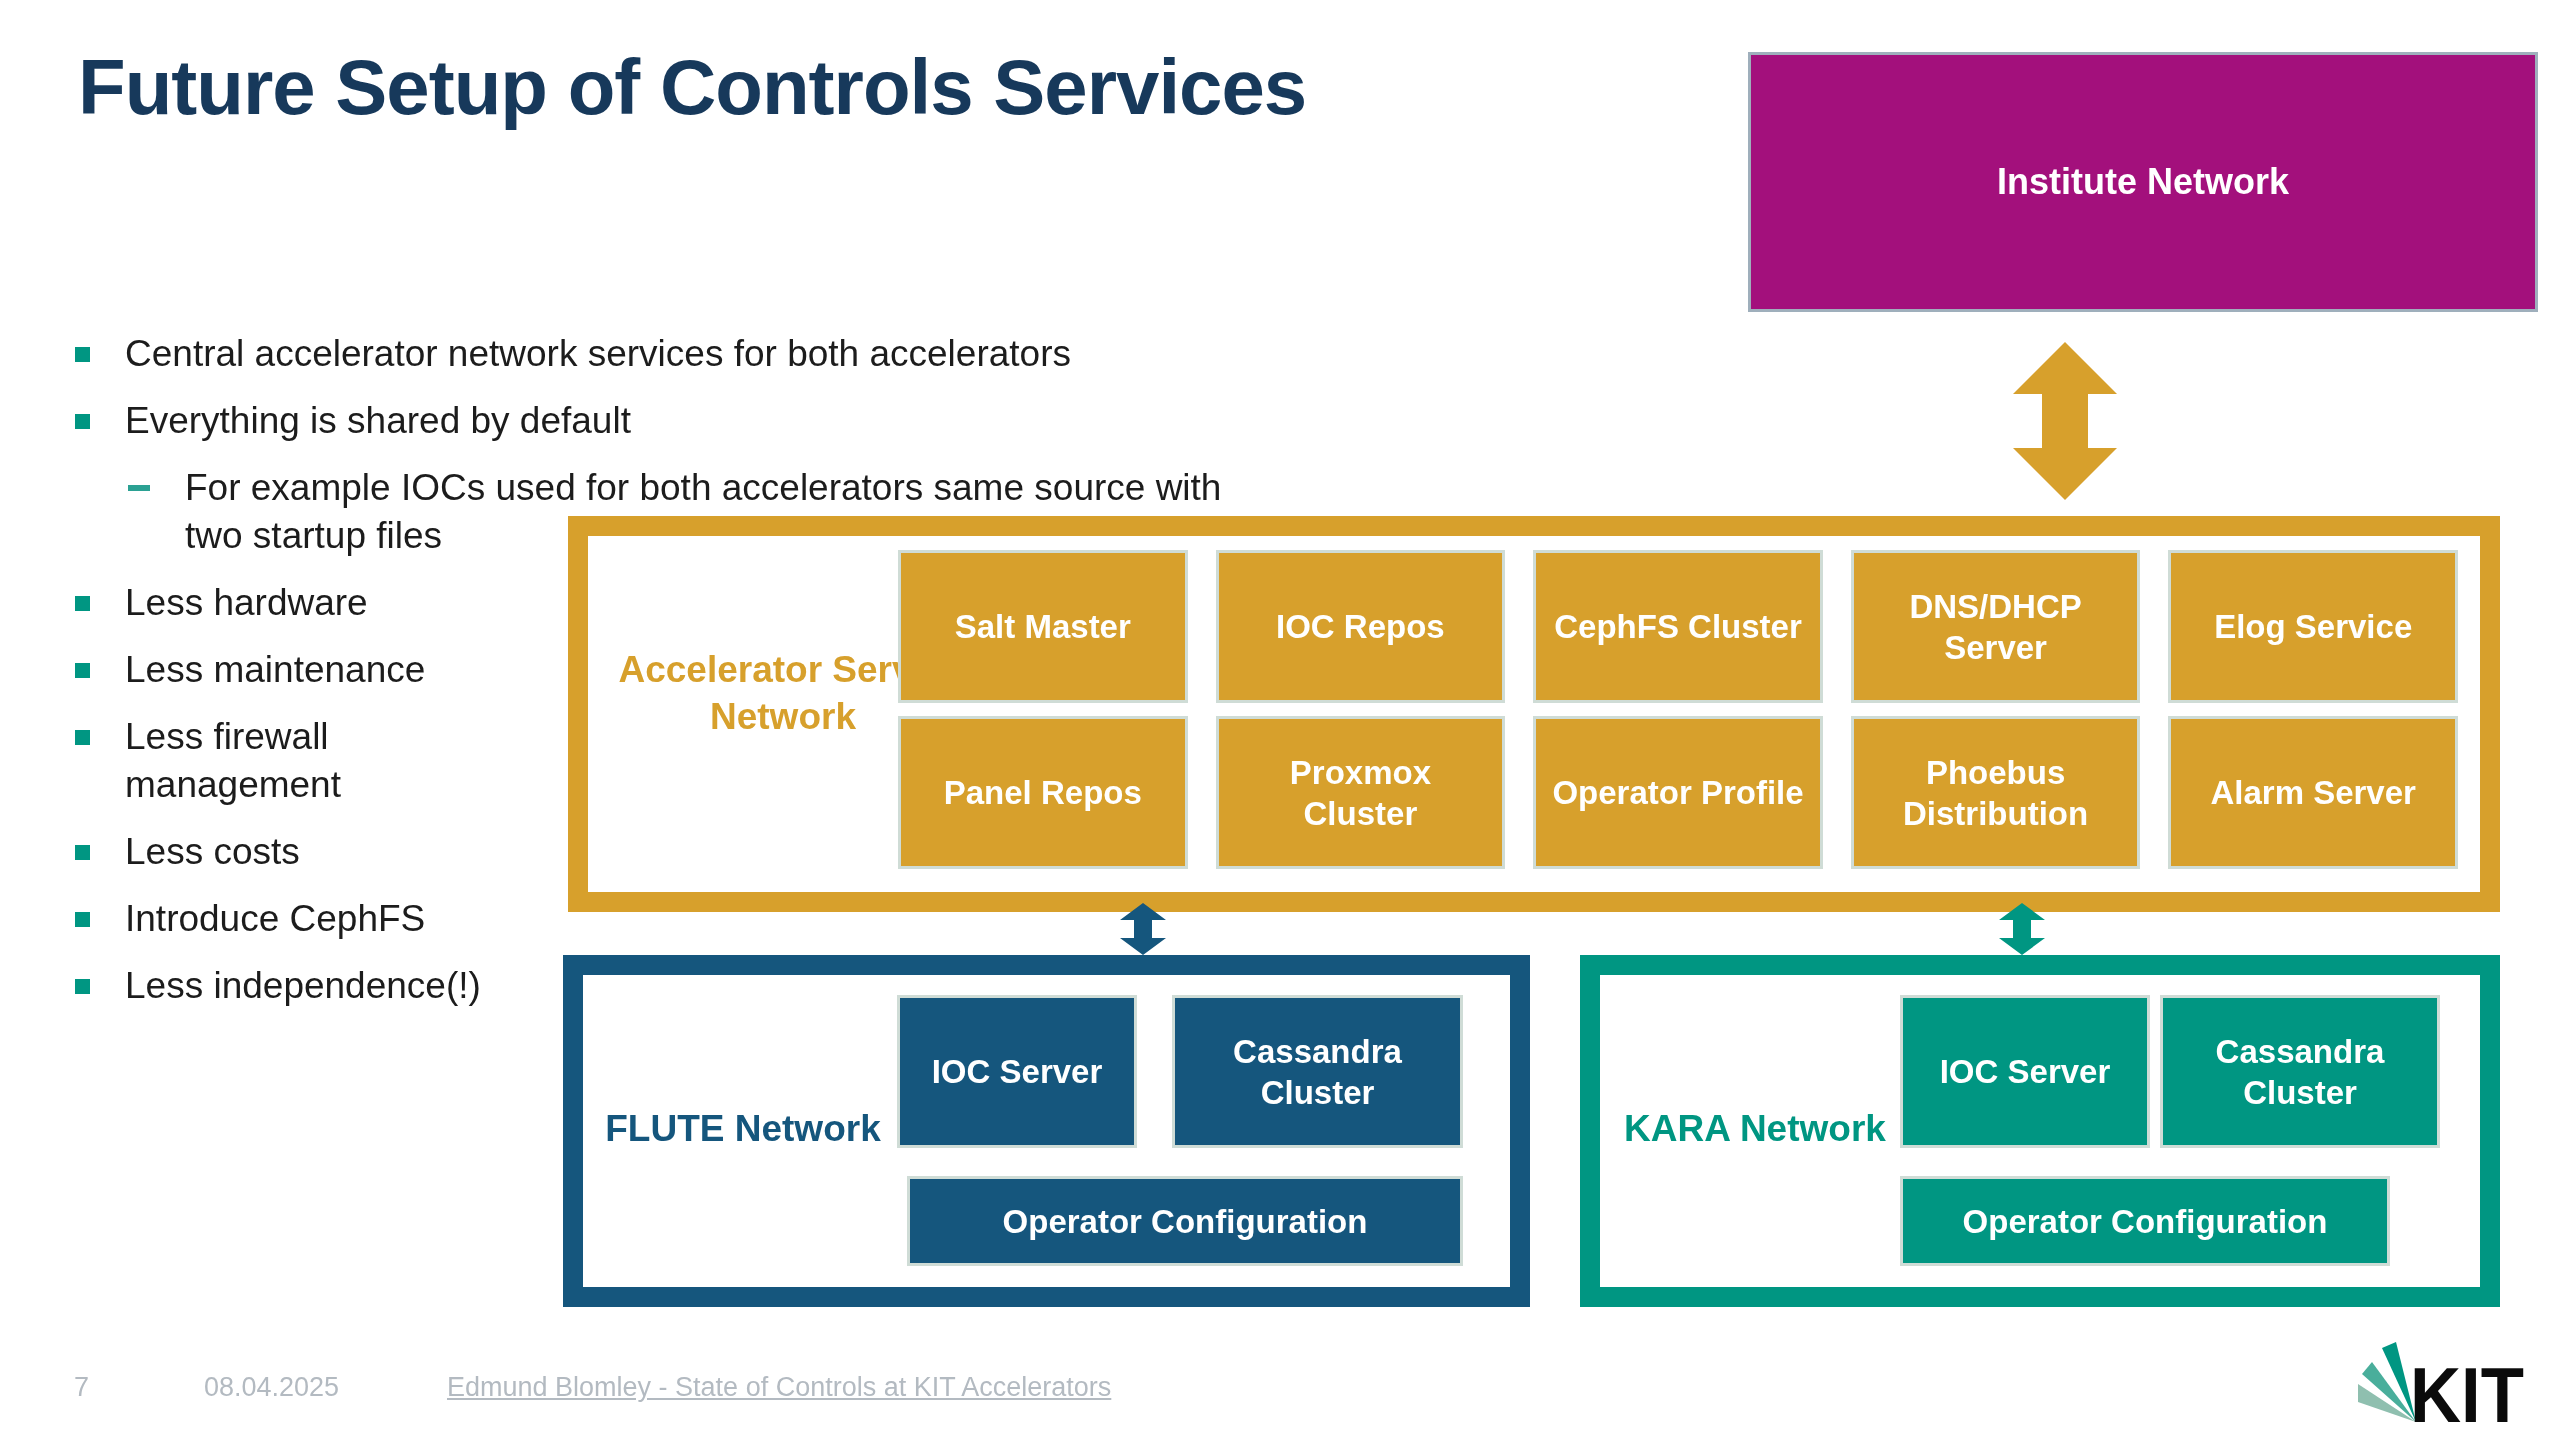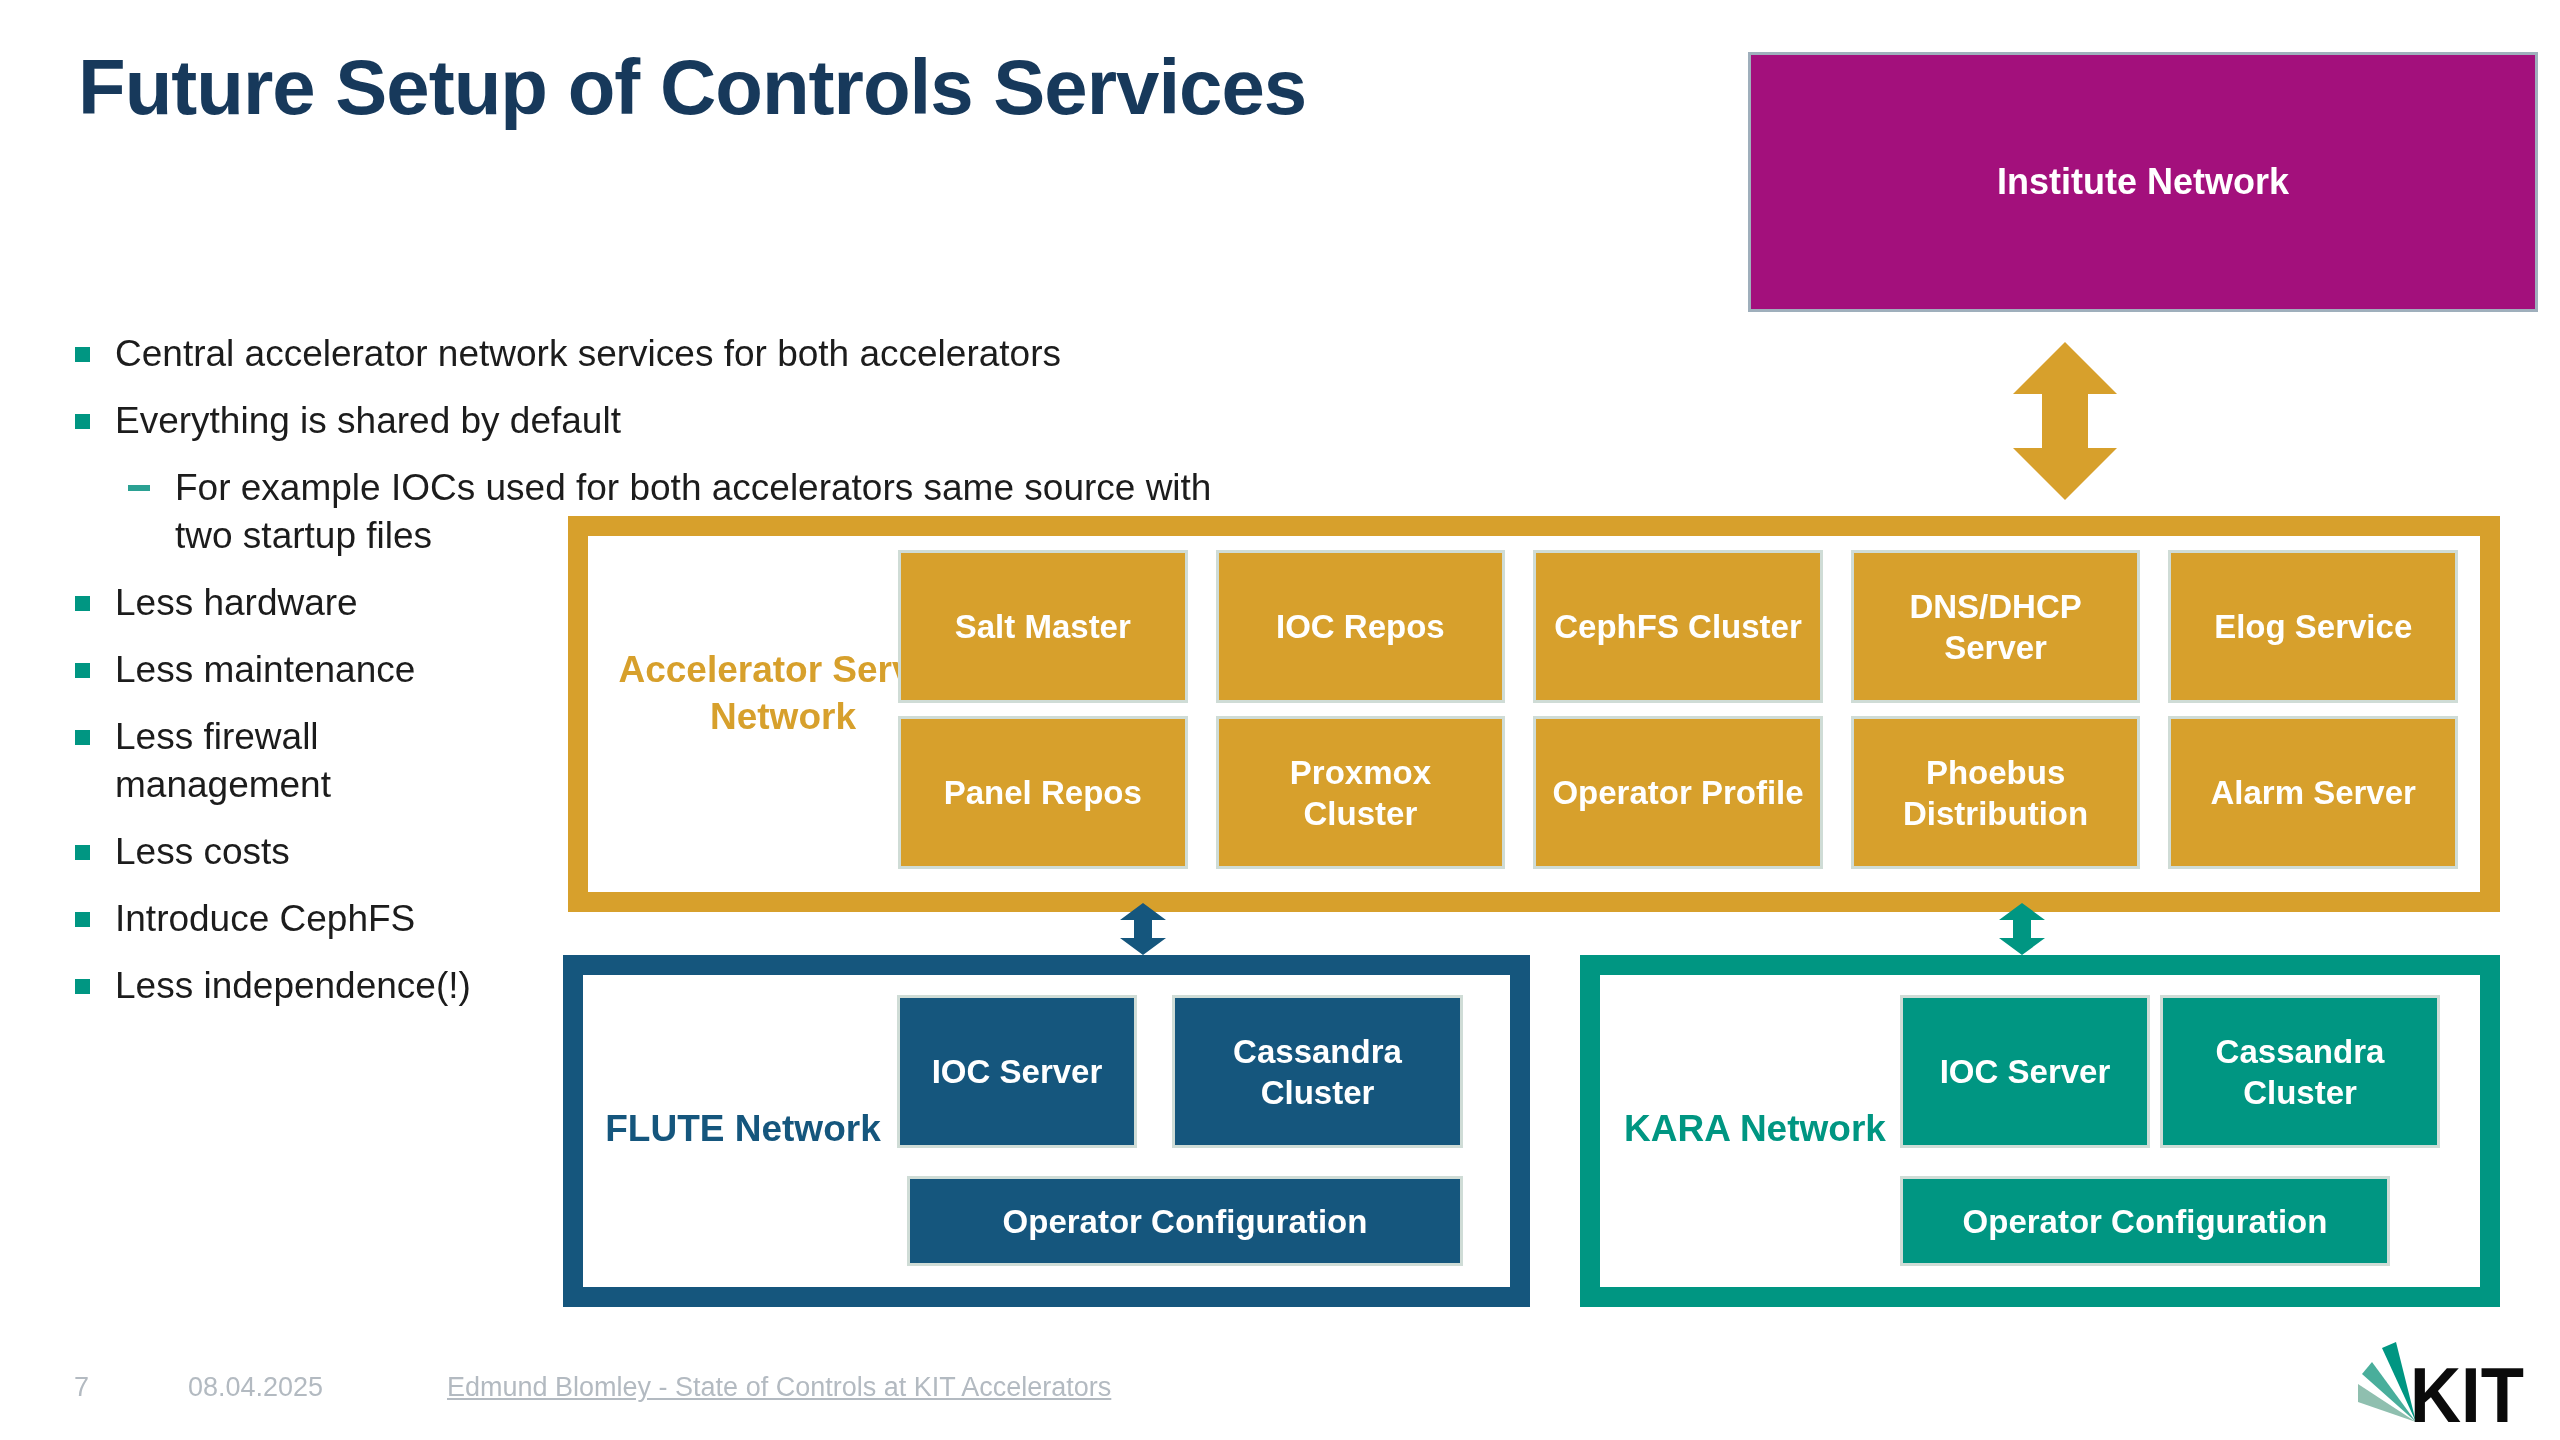--- a/index.html
+++ b/index.html
@@ -15,21 +15,21 @@
   *{margin:0;padding:0;box-sizing:border-box;}
   html,body{width:2560px;height:1440px;}
   body{font-family:"Liberation Sans",sans-serif;background:#ffffff;overflow:hidden;}
   .slide{position:relative;width:2560px;height:1440px;background:#ffffff;}
 
   .title{position:absolute;left:78px;top:42px;font-size:78px;font-weight:bold;
          color:var(--title);letter-spacing:-1px;white-space:nowrap;}
 
   
   .bullets{position:absolute;left:75px;top:330px;width:1180px;}
-  .b-item{display:flex;gap:25px;font-size:37px;line-height:48px;color:var(--text);
+  .b-item{display:flex;gap:35px;font-size:37px;line-height:48px;color:var(--text);
           margin-bottom:19px;white-space:pre-line;}
   .b-item .sq{flex:none;width:15px;height:15px;background:var(--teal);margin-top:17px;}
   .b-item.sub{padding-left:53px;}
   .b-item.sub .dash{flex:none;width:22px;height:6px;background:#2ba193;margin-top:21px;}
 
   
   .node{position:absolute;display:flex;align-items:center;justify-content:center;
         text-align:center;font-weight:bold;color:#ffffff;margin-left:43px;}
   .institute{left:1705px;top:52px;width:790px;height:260px;background:var(--magenta);
              border:3px solid #9fafbc;font-size:36px;}
@@ -60,21 +60,21 @@
   .fl-op {left:324px;top:201px;width:556px;height:90px;}
   .ka-ioc{left:300px;top:20px;width:250px;height:153px;}
   .ka-cas{left:560px;top:20px;width:280px;height:153px;}
   .ka-op {left:300px;top:201px;width:490px;height:90px;}
 
   .arrow{position:absolute;}
 
   
   .footer-item{position:absolute;top:1372px;font-size:27px;color:var(--footer);white-space:nowrap;}
   .f-page{left:74px;}
-  .f-date{left:188px;}
+  .f-date{left:204px;}
   .f-credit{left:447px;text-decoration:underline;}
   .logo{position:absolute;left:2356px;top:1338px;}
 </style>
 </head>
 <body>
 
 <div class="slide">
 
   <h1 class="title">Future Setup of Controls Services</h1>
 

